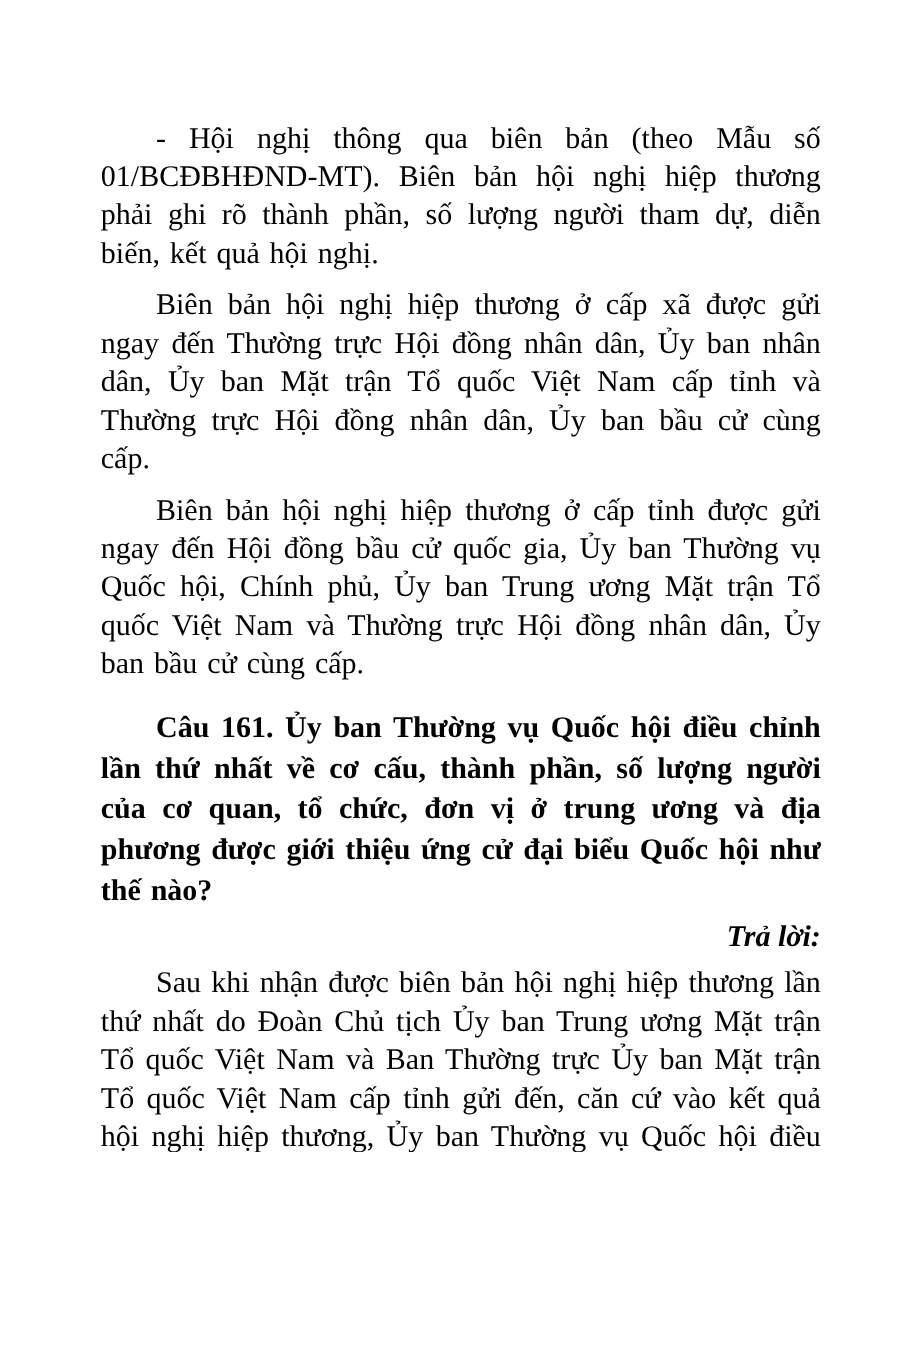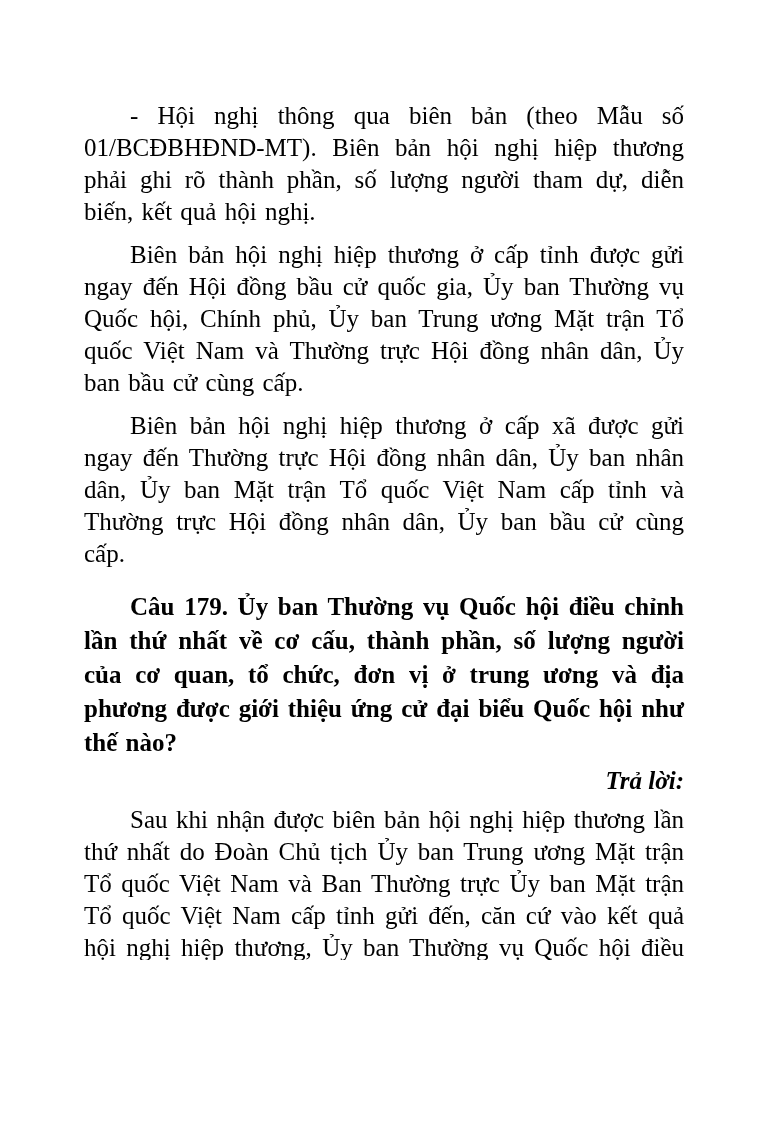--- a/index.html
+++ b/index.html
@@ -56,20 +56,20 @@
     line-height: 32px;
     text-align: right;
   }
 </style>
 </head>
 <body>
 
 <div class="page">
   <div class="content">
     <p class="para">- Hội nghị thông qua biên bản (theo Mẫu số 01/BCĐBHĐND-MT). Biên bản hội nghị hiệp thương phải ghi rõ thành phần, số lượng người tham dự, diễn biến, kết quả hội nghị.</p>
+    <p class="para">Biên bản hội nghị hiệp thương ở cấp xã được gửi ngay đến Thường trực Hội đồng nhân dân, Ủy ban nhân dân, Ủy ban Mặt trận Tổ quốc Việt Nam cấp tỉnh và Thường trực Hội đồng nhân dân, Ủy ban bầu cử cùng cấp.</p>
     <p class="para">Biên bản hội nghị hiệp thương ở cấp tỉnh được gửi ngay đến Hội đồng bầu cử quốc gia, Ủy ban Thường vụ Quốc hội, Chính phủ, Ủy ban Trung ương Mặt trận Tổ quốc Việt Nam và Thường trực Hội đồng nhân dân, Ủy ban bầu cử cùng cấp.</p>
-    <p class="para">Biên bản hội nghị hiệp thương ở cấp xã được gửi ngay đến Thường trực Hội đồng nhân dân, Ủy ban nhân dân, Ủy ban Mặt trận Tổ quốc Việt Nam cấp tỉnh và Thường trực Hội đồng nhân dân, Ủy ban bầu cử cùng cấp.</p>
-    <p class="question-heading">Câu 179. Ủy ban Thường vụ Quốc hội điều chỉnh lần thứ nhất về cơ cấu, thành phần, số lượng người của cơ quan, tổ chức, đơn vị ở trung ương và địa phương được giới thiệu ứng cử đại biểu Quốc hội như thế nào?</p>
+    <p class="question-heading">Câu 161. Ủy ban Thường vụ Quốc hội điều chỉnh lần thứ nhất về cơ cấu, thành phần, số lượng người của cơ quan, tổ chức, đơn vị ở trung ương và địa phương được giới thiệu ứng cử đại biểu Quốc hội như thế nào?</p>
     <p class="answer-label">Trả lời:</p>
     <p class="para">Sau khi nhận được biên bản hội nghị hiệp thương lần thứ nhất do Đoàn Chủ tịch Ủy ban Trung ương Mặt trận Tổ quốc Việt Nam và Ban Thường trực Ủy ban Mặt trận Tổ quốc Việt Nam cấp tỉnh gửi đến, căn cứ vào kết quả hội nghị hiệp thương, Ủy ban Thường vụ Quốc hội điều chỉnh lần thứ nhất về cơ cấu, thành phần, số lượng người của cơ quan, tổ chức, đơn vị ở trung ương và địa phương</p>
   </div>
   <div class="page-number">179</div>
 </div>
 
 </body></html>

